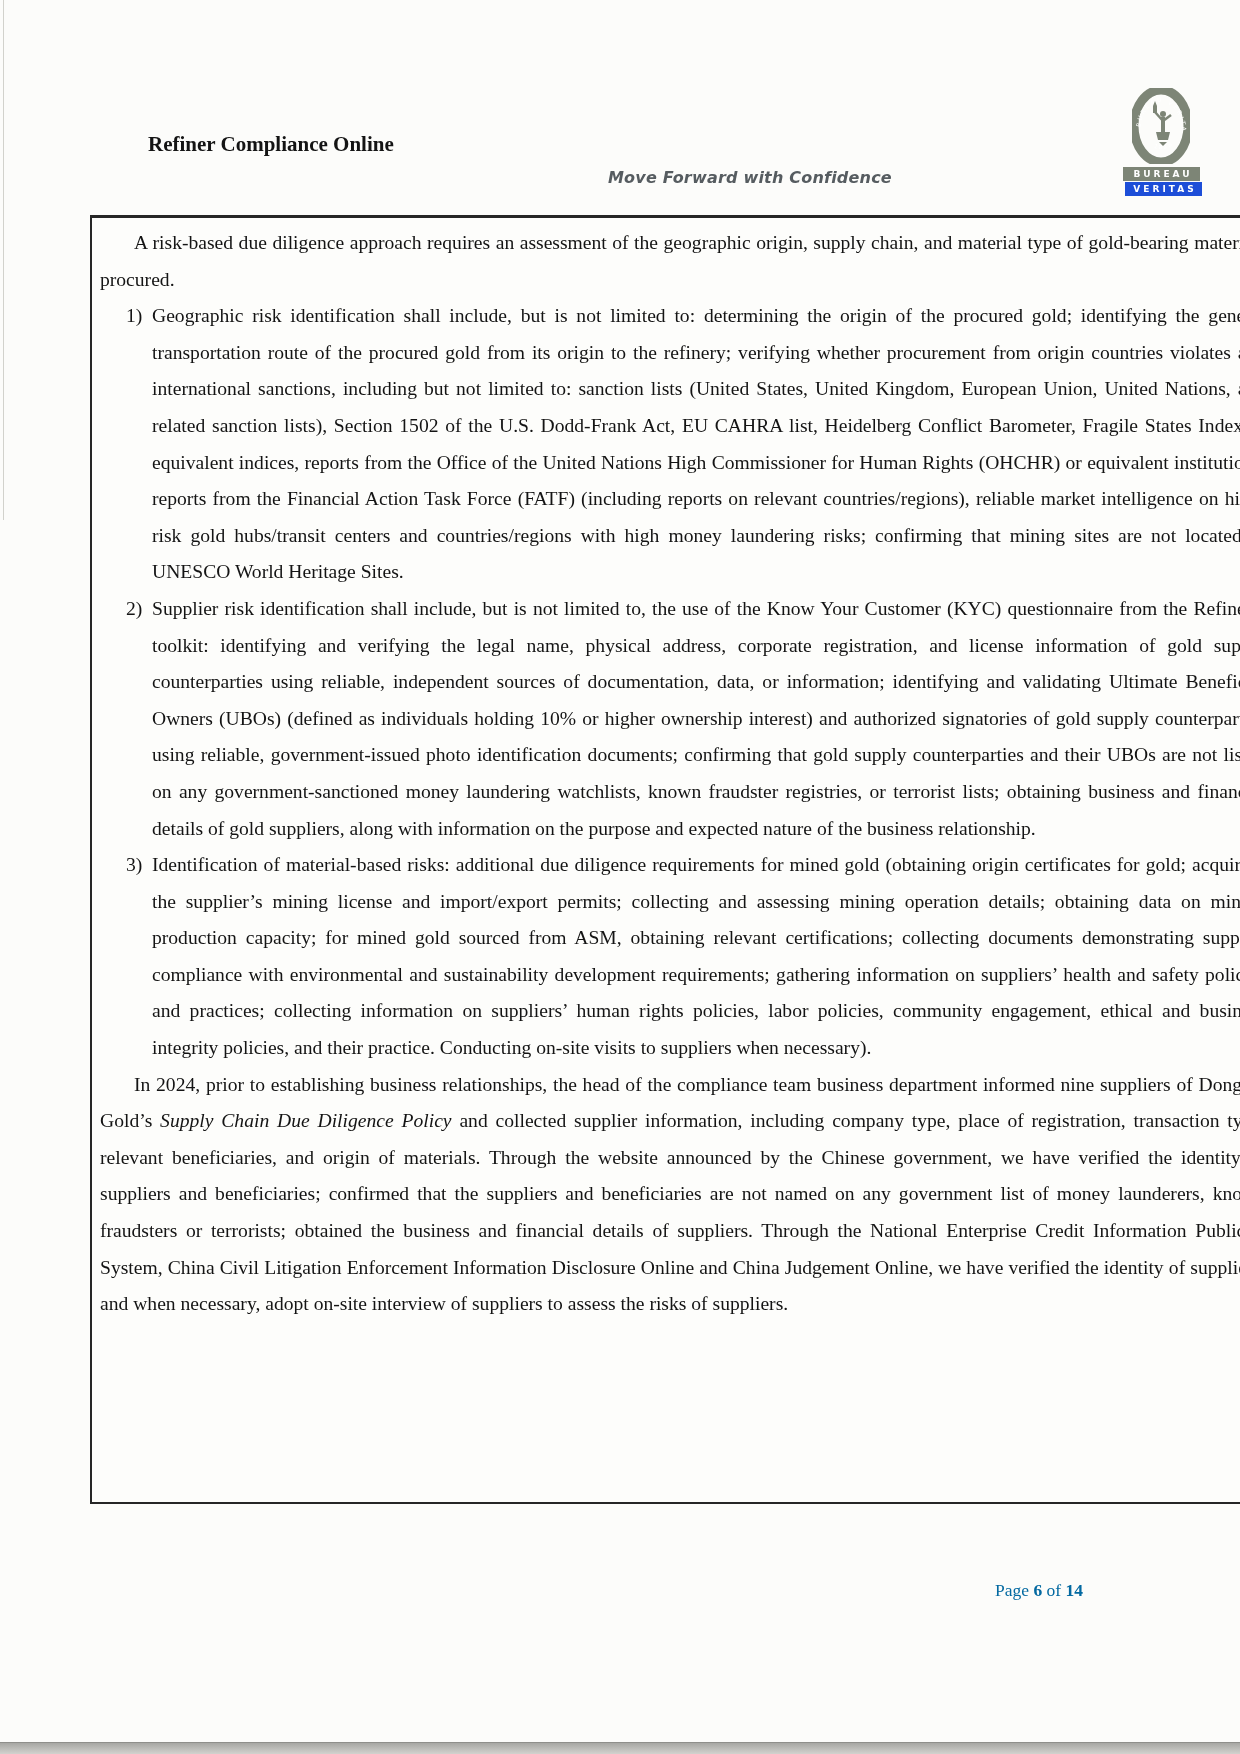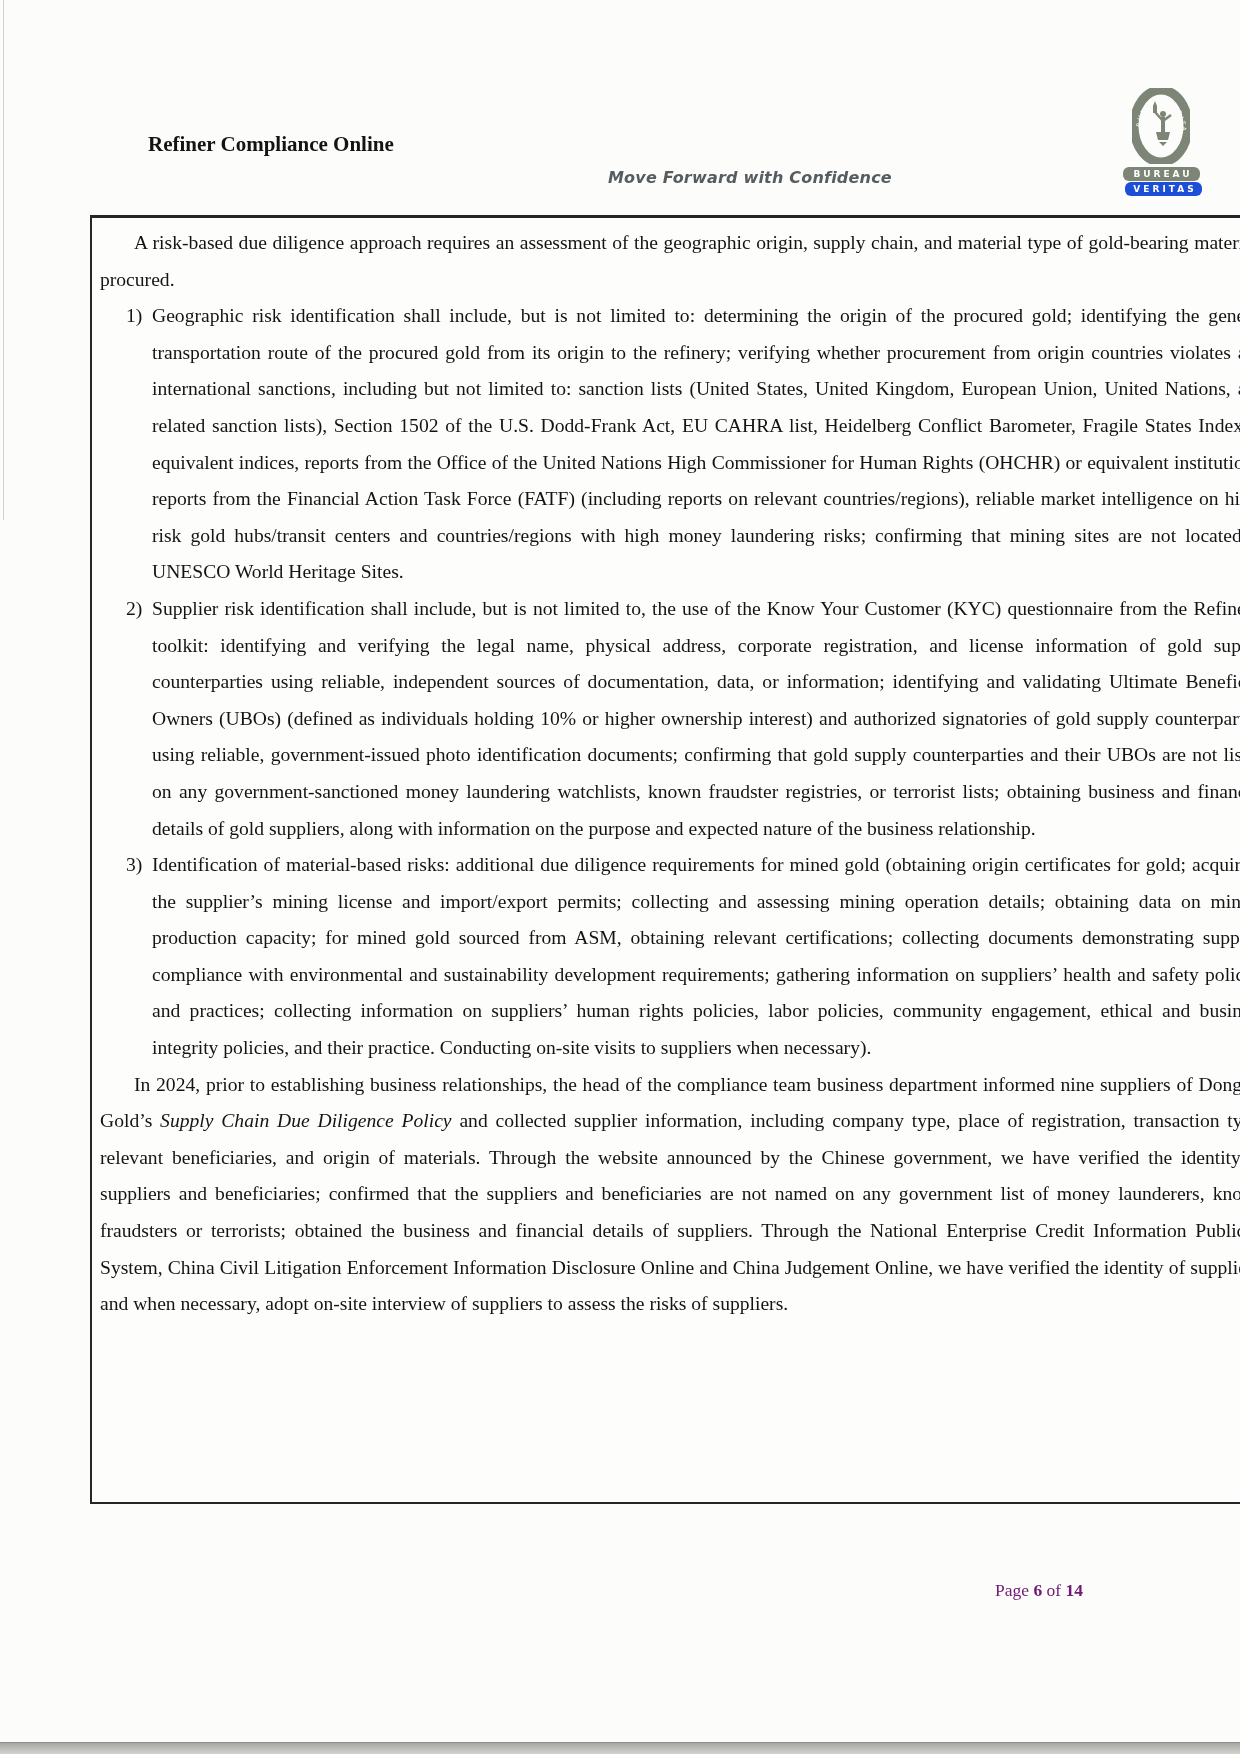--- a/index.html
+++ b/index.html
@@ -18,39 +18,39 @@
   .header-titles{position:absolute;left:148px;top:130px;width:620px;line-height:28px;font-size:21px;}
   .header-titles .t2{font-weight:bold;}
   .tagline{position:absolute;left:608px;top:168px;width:400px;text-align:left;
     font-family:"DejaVu Sans", sans-serif;font-style:italic;font-weight:bold;
     font-size:16px;color:#565c60;letter-spacing:0.2px;}
   
   .logo{position:absolute;left:1123px;top:88px;width:77px;}
   .logo-emblem{position:absolute;left:9px;top:0;width:58px;height:76px;}
   .logo-band{width:77px;height:14px;display:flex;align-items:center;justify-content:center;
     font-family:"DejaVu Sans", sans-serif;font-weight:bold;font-size:9px;color:#ffffff;
-    letter-spacing:3px;text-indent:3px;border-radius:6px;}
+    letter-spacing:3px;text-indent:3px;}
   .band-top{position:absolute;top:79px;left:0;background:#7d8576;}
   .band-bottom{position:absolute;top:94px;left:2px;background:#1d4ed8;}
   
   .doc-box{
     position:absolute;left:90px;top:215px;width:1185px;height:1289px;
     box-sizing:border-box;
     border:2px solid #262626;border-top-width:3px;
     padding:7px 7px 0 8px;
     background:#fdfdfb;
   }
   .doc-text{font-size:19.6px;line-height:36.6px;text-align:justify;}
   .para{margin:0;}
   .para-indent{text-indent:34px;}
   .li{position:relative;padding-left:52px;margin:0;}
   .li .marker{position:absolute;left:26px;top:0;}
   .italic{font-style:italic;}
   
-  .footer-page{position:absolute;left:995px;top:1580px;font-size:17.5px;color:#701a75;}
+  .footer-page{position:absolute;left:995px;top:1580px;font-size:17.5px;color:#0369a1;}
   .footer-page .num{font-weight:bold;}
 </style>
 </head>
 <body>
 
 <div class="scan-left-line"></div>
 <div class="scan-bottom-band"></div>
 
 <div class="header-titles">
   <div class="t2">Refiner Compliance Online</div>

